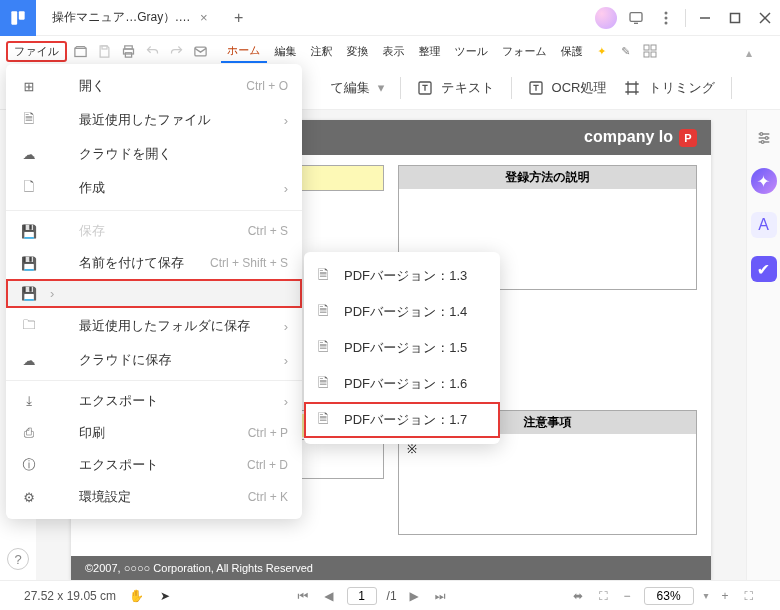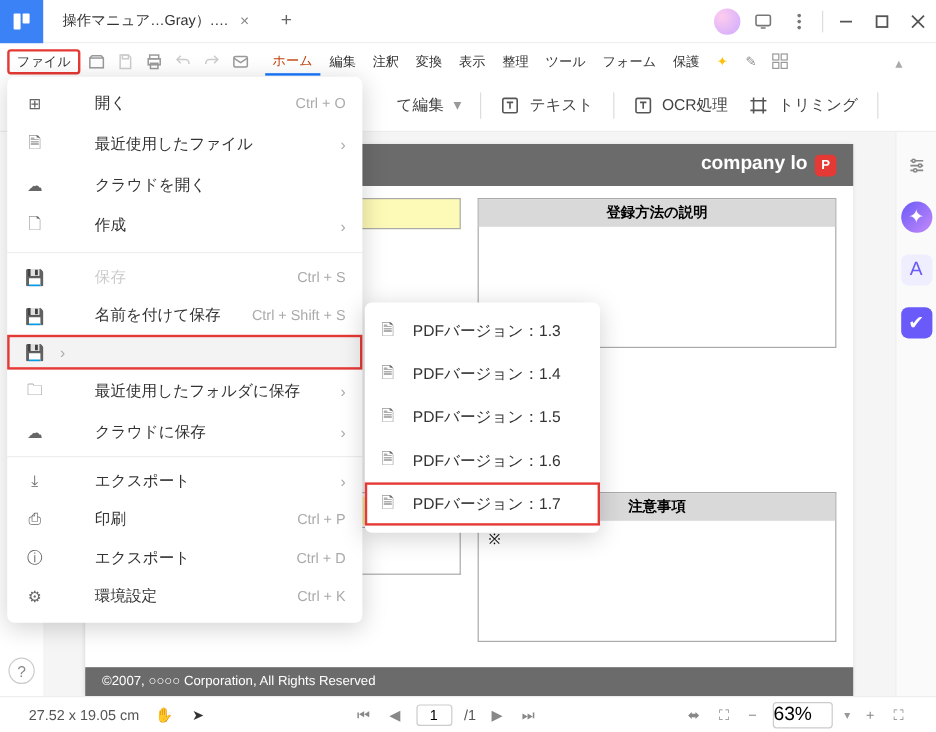--- a/index.html
+++ b/index.html
@@ -62,21 +62,21 @@
 .file-menu .mi.highlight{ background:#f3f3f3; outline:2px solid #e53935; outline-offset:-2px;}
 .sub-menu{ position:absolute; top:252px; left:304px; width:196px; background:#fff; border-radius:6px; box-shadow:0 4px 20px rgba(0,0,0,.18); padding:6px 0; z-index:21;}
 .sub-menu .smi{ display:flex; align-items:center; gap:10px; padding:7px 14px; font-size:13px; color:#333;}
 .sub-menu .smi .ic{ width:16px; color:#666;}
 .sub-menu .smi.highlight{ outline:2px solid #e53935; outline-offset:-2px;}
 
 .statusbar{ height:30px; border-top:1px solid #eee; display:flex; align-items:center; gap:10px; padding:0 24px; font-size:12px; color:#555;}
 .statusbar .sp{ flex:1;}
 .statusbar .sic{ color:#888; padding:0 3px;}
 .page-input{ width:30px; border:1px solid #ccc; border-radius:3px; text-align:center; font-size:12px; padding:1px 0;}
-.zoom-input{ width:50px; border:1px solid #ccc; border-radius:3px; text-align:left; font-size:16px; padding:1px 0;}
+.zoom-input{ width:50px; border:1px solid #ccc; border-radius:3px; text-align:center; font-size:12px; padding:1px 0;}
 svg{display:block}
 </style>
 </head>
 <body>
 
 <div class="titlebar">
   <div class="app-logo">
     <svg viewBox="0 0 24 24" fill="#fff">
         <rect x="4" y="4" width="7" height="16" rx="1"></rect>
         <rect x="13" y="4" width="7" height="10" rx="1"></rect>

